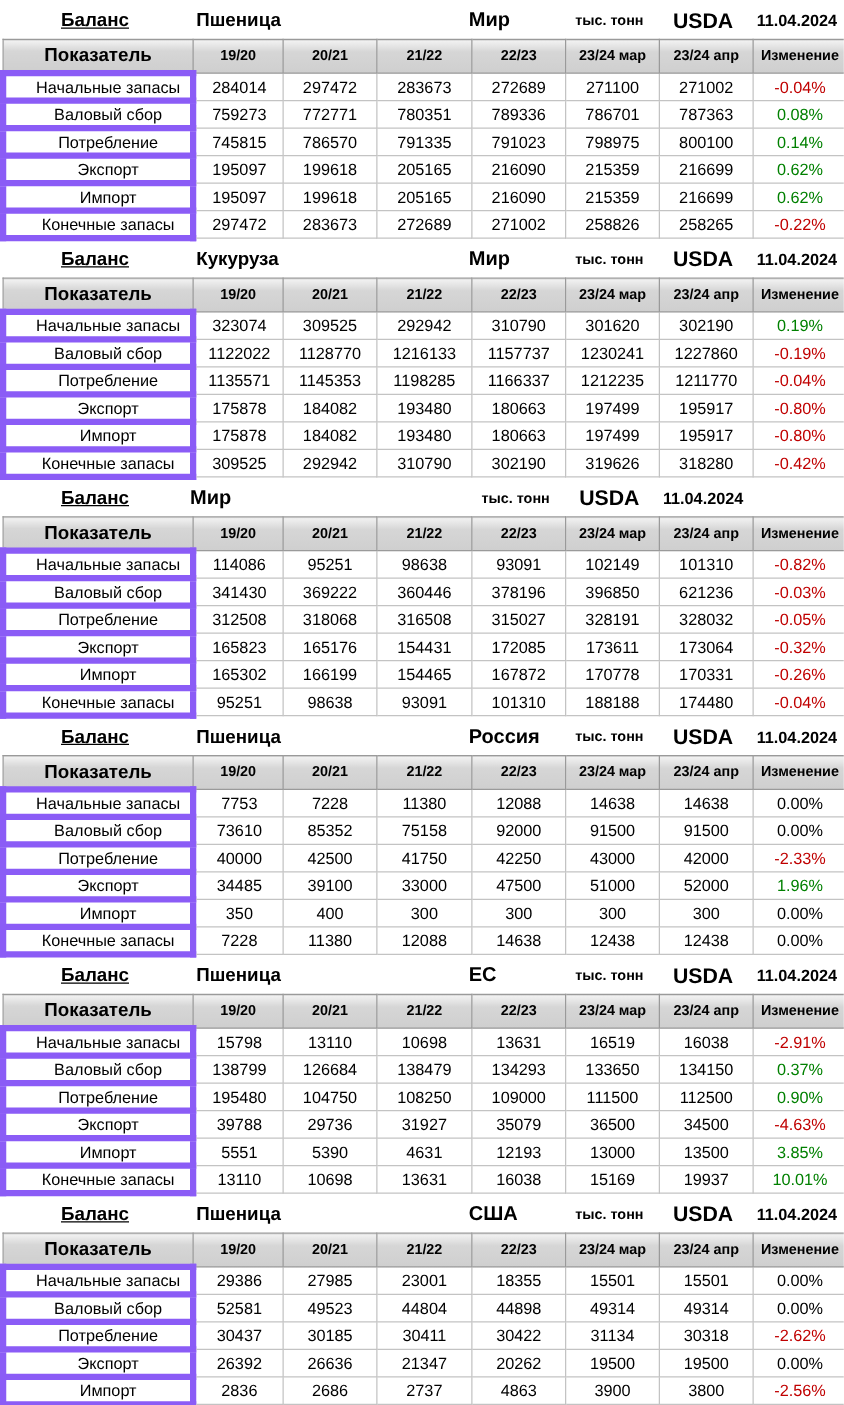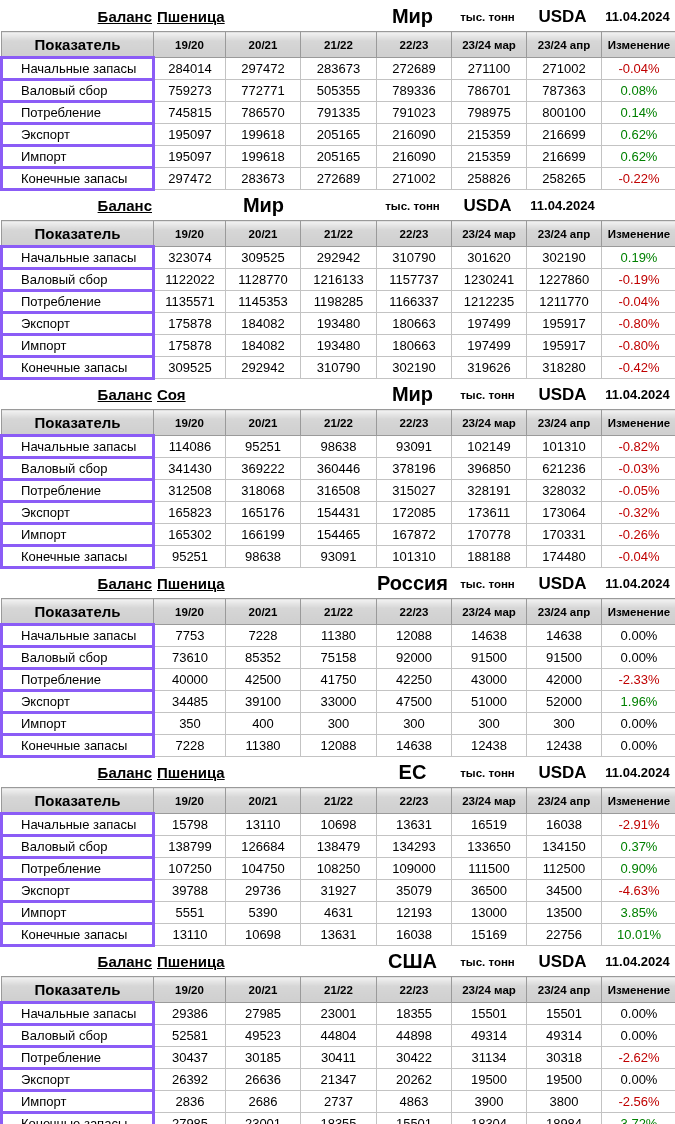--- a/index.html
+++ b/index.html
@@ -16,33 +16,32 @@
     box-sizing: border-box;
   }
   .block { width: 675px; }
   .block-title {
     display: grid;
     grid-template-columns: 152px 223px 75px 75px 75px 75px;
     height: 29px;
     align-items: center;
   }
   .balance-title {
-    text-align: right;
+    text-align: center;
     font-weight: bold;
     font-size: 15px;
     text-decoration: underline;
   }
   .commodity-title {
     font-weight: bold;
     font-size: 15px;
     padding-left: 5px;
     text-align: left;
-    text-decoration: underline;
-  }
-  .region-title   { text-align: center; font-weight: bold; font-size: 20px; }
+  }
+  .region-title   { font-weight: bold; font-size: 16px; }
   .units-label    { text-align: center; font-weight: bold; font-size: 11.5px; }
   .source-label   { text-align: center; font-weight: bold; font-size: 17px; }
   .report-date    { text-align: center; font-weight: bold; font-size: 13px; }
 
   table.balance {
     border-collapse: collapse;
     table-layout: fixed;
     width: 675px;
     border: 1px solid #9a9a9a;
   }
@@ -56,24 +55,24 @@
     vertical-align: middle;
     padding: 0;
     margin-left: 47px;
   }
   table.balance thead th.indicator-col {
     font-size: 15px;
   }
   table.balance tbody tr { height: 22px; }
   table.balance tbody th {
     font-weight: normal;
-    text-align: left;
+    text-align: center;
     padding: 0 2px 0 18px;
     font-size: 13px;
-    border: 3px solid #8b5cf6;
+    border: 5px solid #8b5cf6;
     vertical-align: middle;
     white-space: nowrap;
     overflow: hidden;
   }
   table.balance tbody td {
     text-align: center;
     font-size: 13px;
     border: 1px solid #c3c3c3;
     vertical-align: middle;
     padding: 0;
@@ -129,21 +128,21 @@
     <td>272689</td>
     <td>271100</td>
     <td>271002</td>
     <td class="change neg">-0.04%</td>
   </tr>
 
   <tr>
     <th>Валовый сбор</th>
     <td>759273</td>
     <td>772771</td>
-    <td>505355</td>
+    <td>780351</td>
     <td>789336</td>
     <td>786701</td>
     <td>787363</td>
     <td class="change pos">0.08%</td>
   </tr>
 
   <tr>
     <th>Потребление</th>
     <td>745815</td>
     <td>786570</td>
@@ -186,20 +185,21 @@
     <td>258265</td>
     <td class="change neg">-0.22%</td>
   </tr>
 </tbody>
     </table>
   </div>
 
   <div class="block">
     <div class="block-title">
       <div class="balance-title">Баланс</div>
+      <div class="commodity-title">Кукуруза</div>
       <div class="region-title">Мир</div>
       <div class="units-label">тыс. тонн</div>
       <div class="source-label">USDA</div>
       <div class="report-date">11.04.2024</div>
     </div>
     <table class="balance">
       <colgroup>
         <col style="width:152px">
             <col style="width:72px">
             <col style="width:75px">
@@ -287,21 +287,20 @@
     <td>318280</td>
     <td class="change neg">-0.42%</td>
   </tr>
 </tbody>
     </table>
   </div>
 
   <div class="block">
     <div class="block-title">
       <div class="balance-title">Баланс</div>
-      <div class="commodity-title">Соя</div>
       <div class="region-title">Мир</div>
       <div class="units-label">тыс. тонн</div>
       <div class="source-label">USDA</div>
       <div class="report-date">11.04.2024</div>
     </div>
     <table class="balance">
       <colgroup>
         <col style="width:152px">
             <col style="width:72px">
             <col style="width:75px">
@@ -545,21 +544,21 @@
     <td>126684</td>
     <td>138479</td>
     <td>134293</td>
     <td>133650</td>
     <td>134150</td>
     <td class="change pos">0.37%</td>
   </tr>
 
   <tr>
     <th>Потребление</th>
-    <td>107250</td>
+    <td>195480</td>
     <td>104750</td>
     <td>108250</td>
     <td>109000</td>
     <td>111500</td>
     <td>112500</td>
     <td class="change pos">0.90%</td>
   </tr>
 
   <tr>
     <th>Экспорт</th>
@@ -583,21 +582,21 @@
     <td class="change pos">3.85%</td>
   </tr>
 
   <tr>
     <th>Конечные запасы</th>
     <td>13110</td>
     <td>10698</td>
     <td>13631</td>
     <td>16038</td>
     <td>15169</td>
-    <td>22756</td>
+    <td>19937</td>
     <td class="change pos">10.01%</td>
   </tr>
 </tbody>
     </table>
   </div>
 
   <div class="block">
     <div class="block-title">
       <div class="balance-title">Баланс</div>
       <div class="commodity-title">Пшеница</div>

